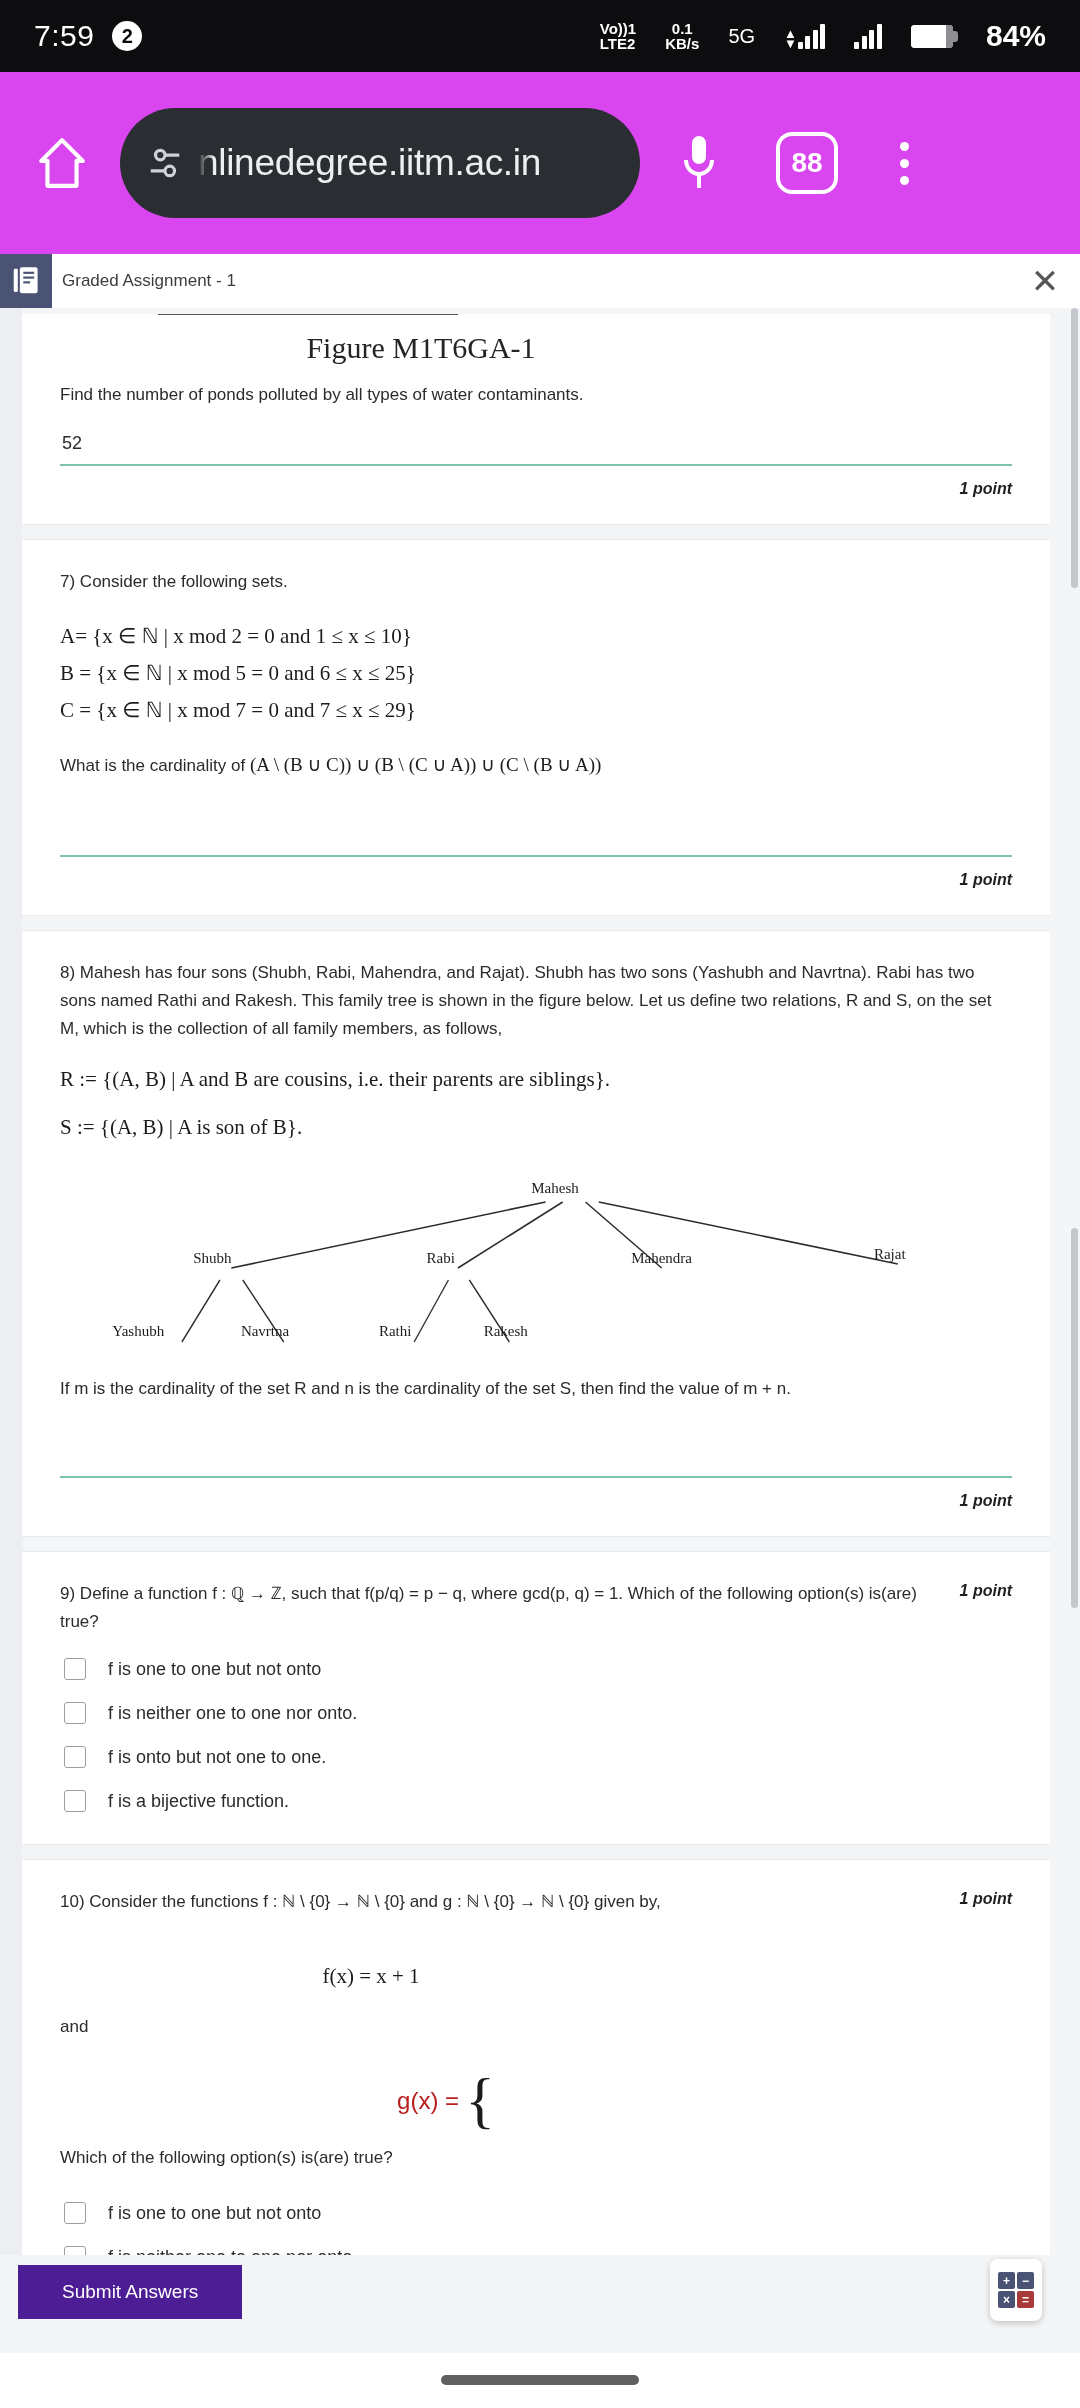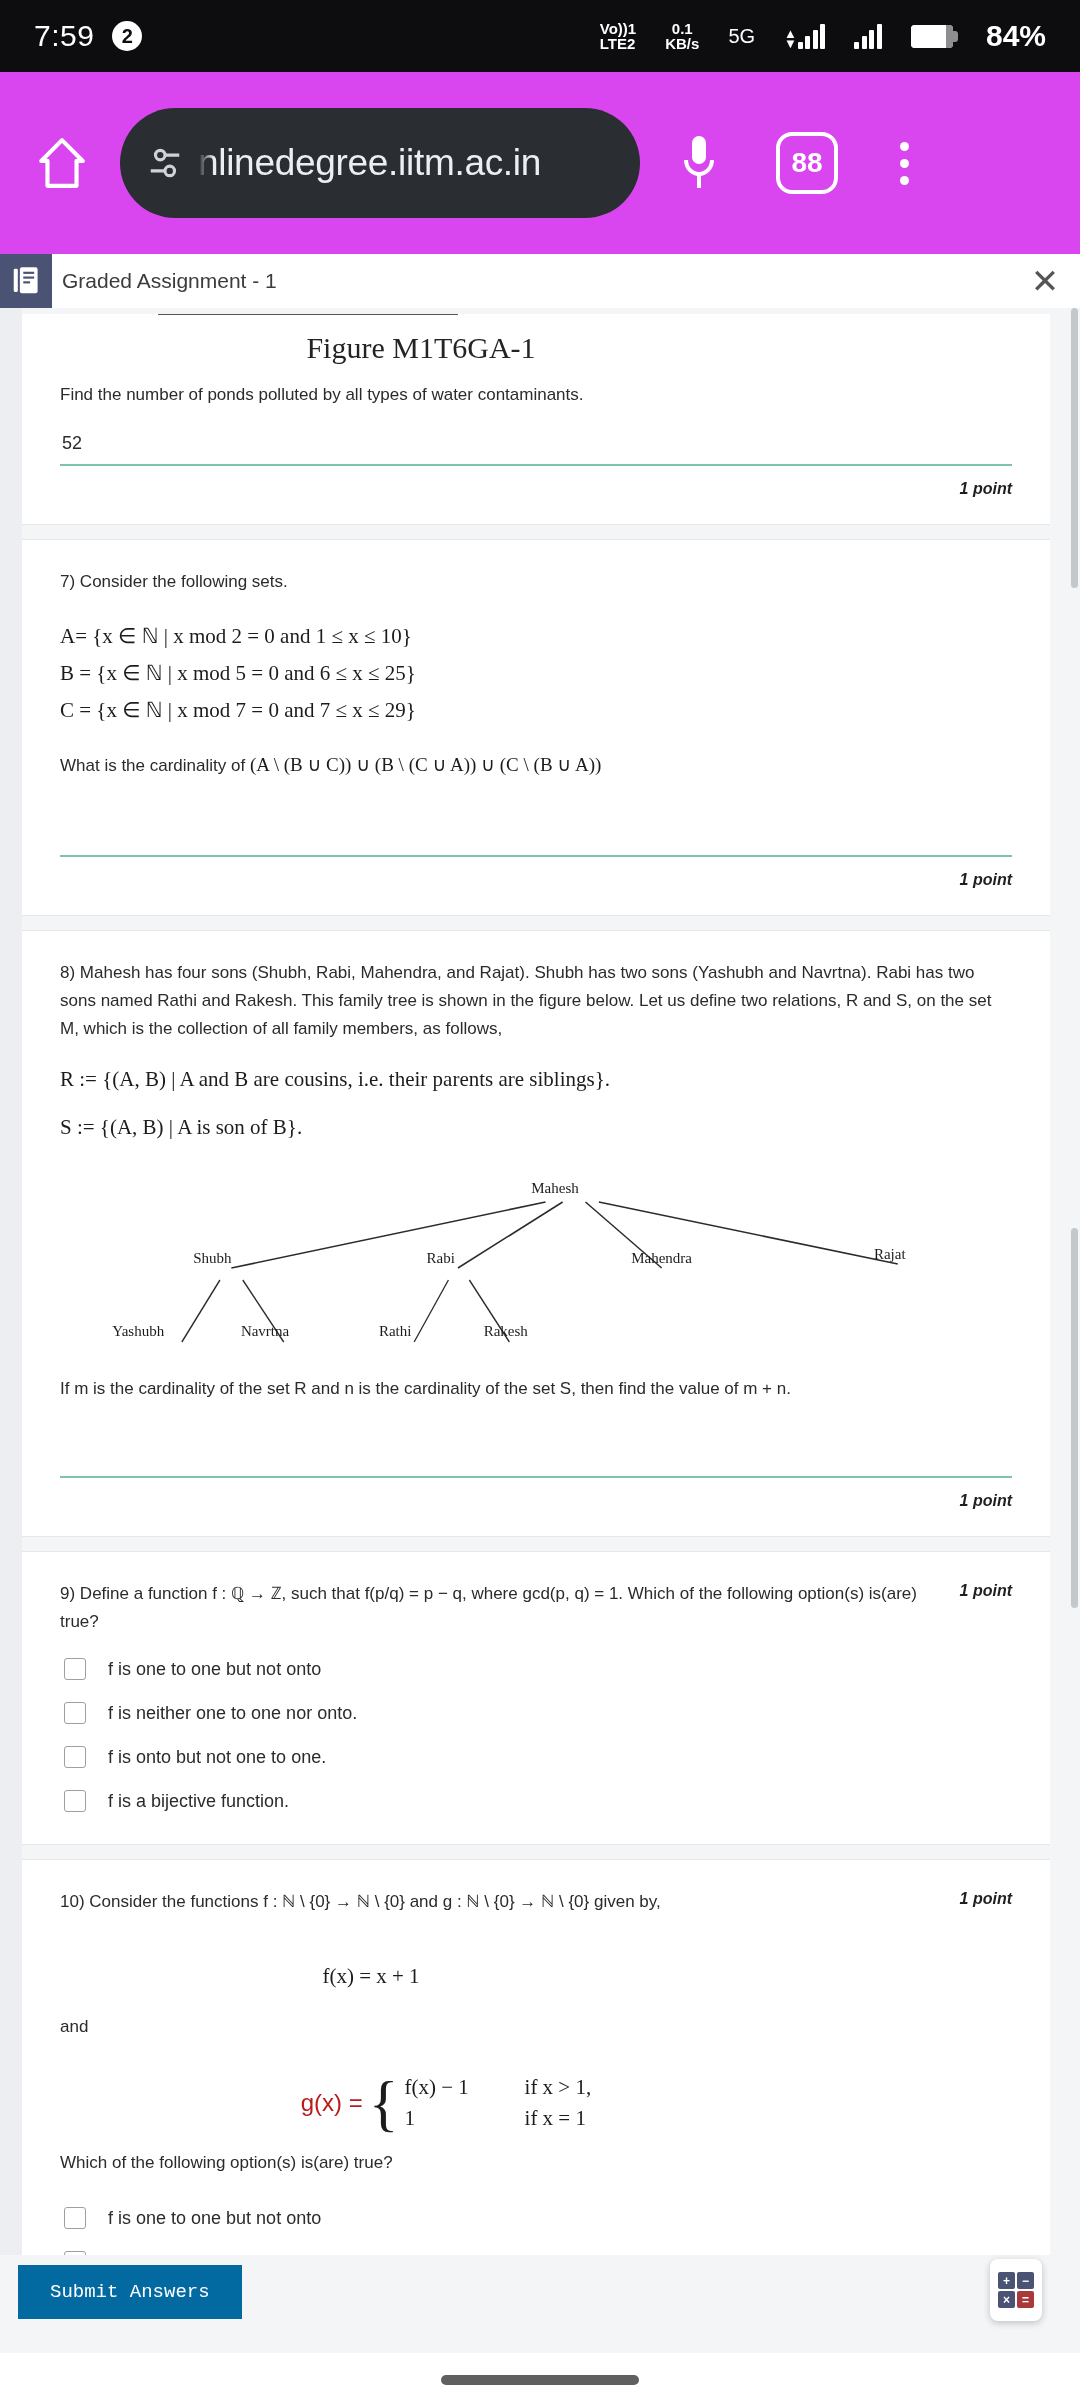--- a/index.html
+++ b/index.html
@@ -78,21 +78,21 @@
 
   
   .pageheader {
     position: absolute; top: 254px; left: 0; width: 1080px; height: 54px;
     background: #ffffff; display: flex; align-items: center;
   }
   .ph-icon {
     width: 52px; height: 54px; flex: 0 0 52px; background: #4a5374;
     display: flex; align-items: center; justify-content: center;
   }
-  .ph-title { font-size: 21px; color: #3c3c3c; margin-left: 10px; flex: 1; }
+  .ph-title { font-size: 17px; color: #3c3c3c; margin-left: 10px; flex: 1; }
   .ph-close { width: 70px; display: flex; align-items: center; justify-content: center; font-size: 34px; color: #555; font-weight: 300; }
 
   
   .content {
     position: absolute; top: 308px; left: 0; width: 1080px; height: 1947px;
     background: #f4f5f7; overflow: hidden;
   }
   .rail { position: absolute; left: 0; top: 0; width: 22px; height: 100%; background: #eceef1; }
   .scrollbar { position: absolute; right: 2px; top: 0; width: 7px; height: 280px; background: #c4c7cc; border-radius: 4px; }
   .scrollbar2 { position: absolute; right: 2px; top: 920px; width: 7px; height: 380px; background: #c4c7cc; border-radius: 4px; }
@@ -140,23 +140,23 @@
   .pw-rows { display: flex; flex-direction: column; gap: 6px; margin-left: 6px; }
   .pw-row { display: flex; font-family: "Liberation Serif", serif; font-size: 21px; color: #1c1c1c; }
   .pw-row .v { min-width: 120px; }
 
   .eqcenter { text-align: center; padding-right: 330px; margin: 42px 0 6px 0; }
 
   
   .footer { position: absolute; top: 2255px; left: 0; width: 1080px; height: 98px; background: #f4f5f7; }
   .submit-btn {
     position: absolute; left: 18px; top: 10px;
-    background: #0369a1; color: #ffffff; border: none;
-    font-size: 19px; font-family: Liberation Mono, monospace;
-    padding: 16px 32px; cursor: pointer;
+    background: #4c1d95; color: #ffffff; border: none;
+    font-size: 19px; font-family: Liberation Sans, sans-serif;
+    padding: 16px 44px; cursor: pointer;
   }
   .calcwidget {
     position: absolute; right: 38px; top: 4px;
     width: 52px; height: 62px; background: #ffffff; border-radius: 8px;
     box-shadow: 0 2px 7px rgba(0,0,0,.22);
     display: flex; align-items: center; justify-content: center;
   }
   .calcgrid { display: grid; grid-template-columns: 17px 17px; grid-template-rows: 17px 17px; gap: 2px; }
   .ckey { border-radius: 2px; display: flex; align-items: center; justify-content: center; color: #fff; font-size: 12px; font-weight: 700; }
   .ckey.navy { background: #4a5374; }
@@ -365,30 +365,20 @@
         <span>Consider the functions f : ℕ \ {0} → ℕ \ {0} and g : ℕ \ {0} → ℕ \ {0} given by,</span>
       </div>
       <div class="eqcenter">
         <span class="mathline">f(x) = x + 1</span>
       </div>
       <div class="qtext" style="margin-top:18px">and</div>
 
       <div class="piecewise">
         <span class="pw-label">g(x) =</span>
         <span class="brace">{</span>
-        <span class="pw-rows">
-          <span class="pw-row">
-            <span class="v">f(x) − 1</span>
-            <span>if x &gt; 1,</span>
-          </span>
-          <span class="pw-row">
-            <span class="v">1</span>
-            <span>if x = 1</span>
-          </span>
-        </span>
       </div>
 
       <div class="qtext">Which of the following option(s) is(are) true?</div>
       <div class="opt" style="margin-top:30px">
         <span class="cbx"></span>
         <span class="optlabel">f is one to one but not onto</span>
       </div>
       <div class="opt">
         <span class="cbx"></span>
         <span class="optlabel">f is neither one to one nor onto.</span>

